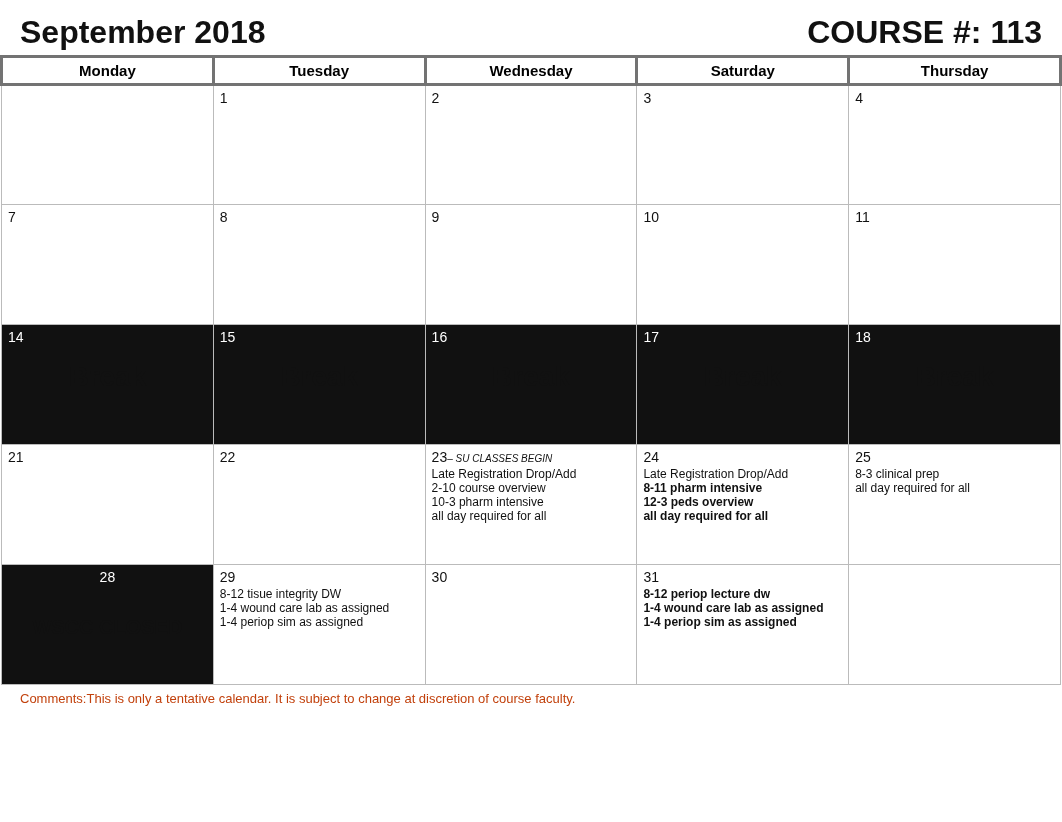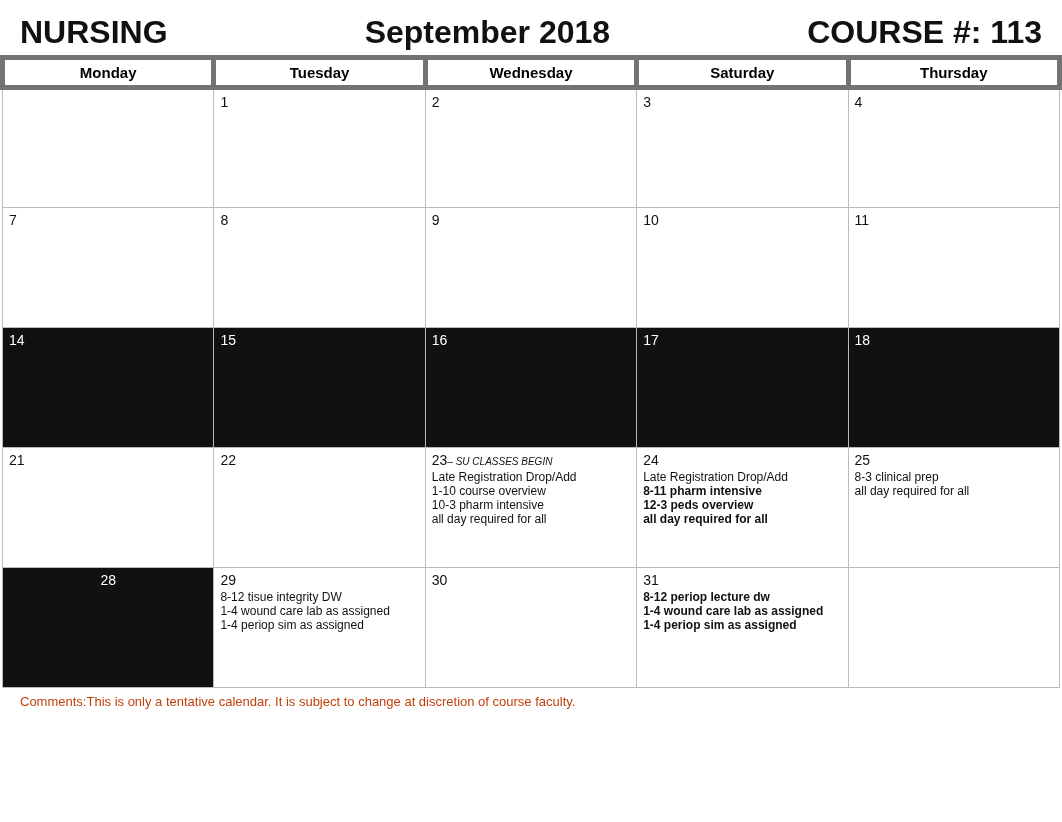--- a/index.html
+++ b/index.html
@@ -35,21 +35,21 @@
       font-weight: bold;
       color: #111;
       text-align: right;
     }
     .calendar {
       width: 100%;
       border-collapse: collapse;
       border: 1px solid #bbb;
     }
     .calendar th {
-      border: 5px solid #737373;
+      border: 3px solid #737373;
       font-size: 15px;
       font-weight: bold;
       padding: 4px 0;
       background: #fff;
     }
     .calendar td {
       border: 1px solid #bbb;
       vertical-align: top;
       width: 20%;
       min-height: 110px;
@@ -111,21 +111,20 @@
       padding: 6px 20px;
       font-size: 13px;
       color: #c2410c;
     }
   </style>
 </head>
 <body>
 
 <div class="page">
   <div class="header">
-    <div class="header-title-left">NURSING</div>
     <div class="header-title-center">September 2018</div>
     <div class="header-title-right">COURSE #: 113</div>
   </div>
 
   <table class="calendar">
     <thead>
       <tr>
         <th>Monday</th>
         <th>Tuesday</th>
         <th>Wednesday</th>
@@ -191,21 +190,21 @@
         <tr>
           <td>
             <span class="day-num">21</span>
           </td>
           <td>
             <span class="day-num">22</span>
           </td>
           <td>
             <span class="day-num">23<span class="su-label">– SU CLASSES BEGIN</span></span>
             <div style="font-size: 12px;">Late Registration Drop/Add</div>
-            <div style="font-size: 12px;">1-10 course overview</div>
+            <div style="font-size: 12px;">2-10 course overview</div>
             <div style="font-size: 12px;">10-3 pharm intensive</div>
             <div style="font-size: 12px;"></div>
             <div style="font-size: 12px;">all day required for all</div>
           </td>
           <td>
             <span class="day-num">24</span>
             <div style="font-size: 12px;">Late Registration Drop/Add</div>
             <div style="font-size: 12px; font-weight: bold;">8-11 pharm intensive</div>
             <div style="font-size: 12px; font-weight: bold;">12-3 peds overview</div>
             <div style="font-size: 12px;"></div>

